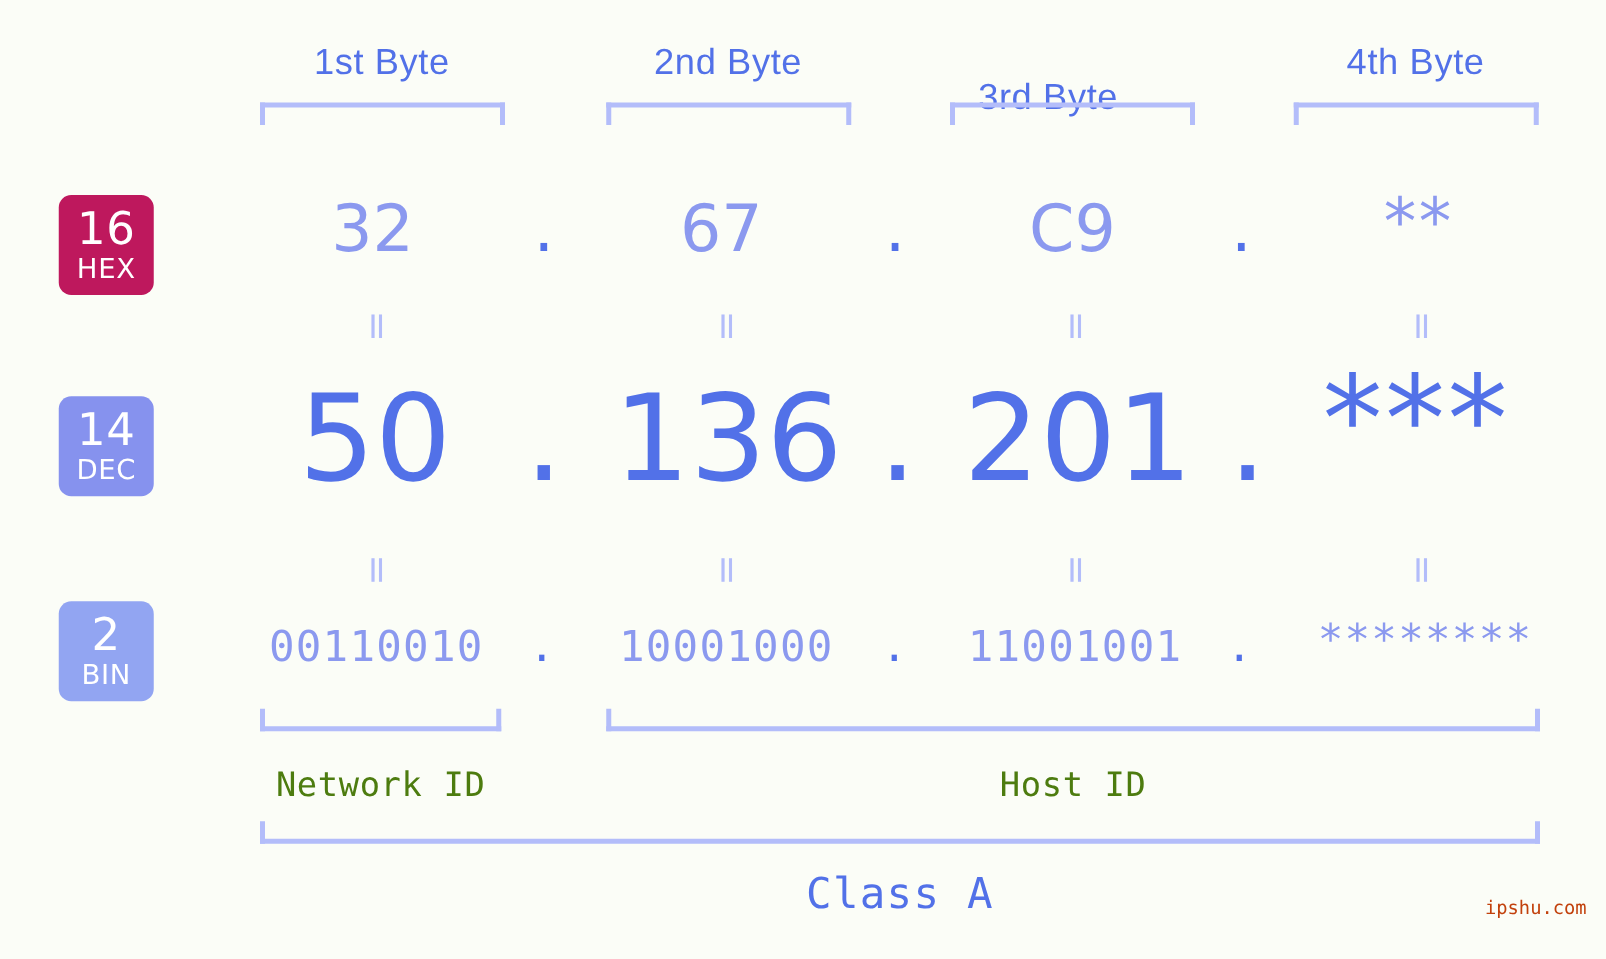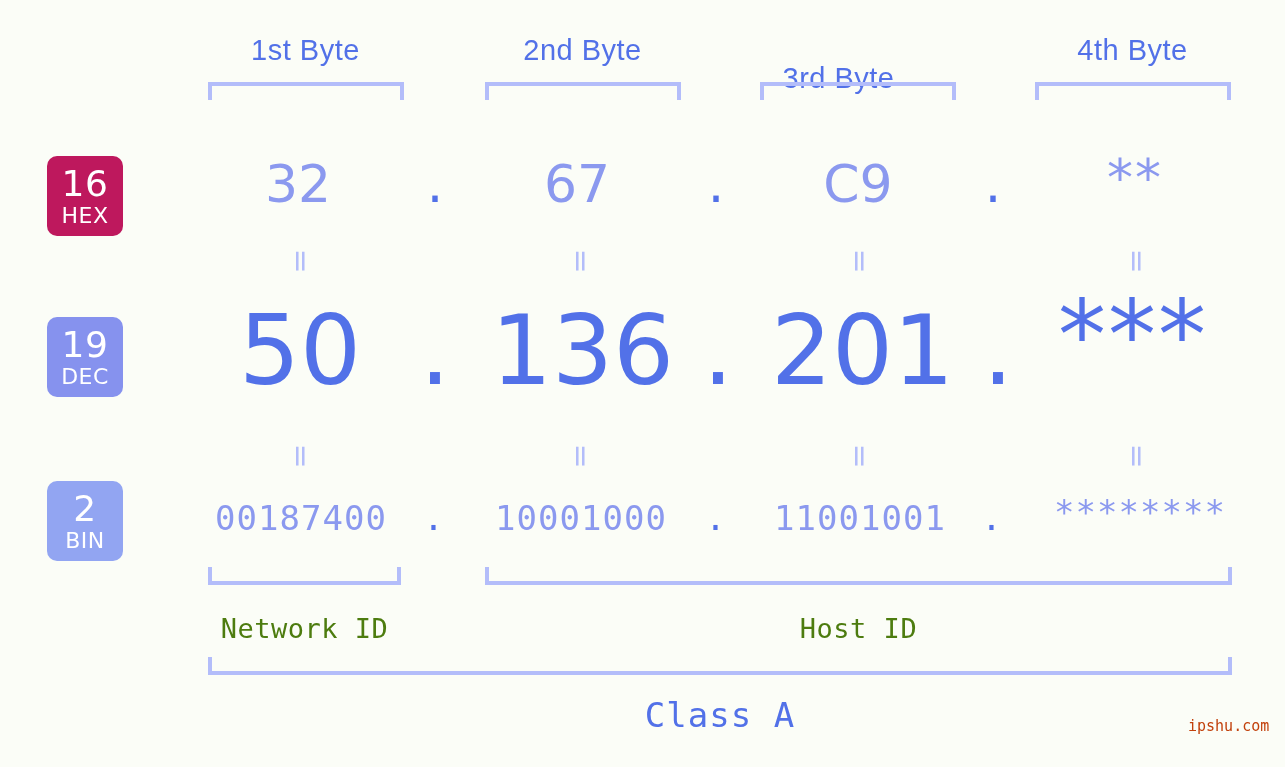--- a/index.html
+++ b/index.html
@@ -173,21 +173,21 @@
   <div class="bracket down" style="left:208px; top:82px; width:196px;"></div>
   <div class="bracket down" style="left:485px; top:82px; width:196px;"></div>
   <div class="bracket down" style="left:760px; top:82px; width:196px;"></div>
   <div class="bracket down" style="left:1035px; top:82px; width:196px;"></div>
 
   <div class="badge" style="left:47px; top:156px; background:#be185d;">
     <span class="num">16</span>
     <span class="name">HEX</span>
   </div>
   <div class="badge" style="left:47px; top:317px; background:#8692ee;">
-    <span class="num">19</span>
+    <span class="num">14</span>
     <span class="name">DEC</span>
   </div>
   <div class="badge" style="left:47px; top:481px; background:#92a5f2;">
     <span class="num">2</span>
     <span class="name">BIN</span>
   </div>
 
   <div class="row-hex">
     <div class="cell" style="left:208px; top:154px; width:180px;">32</div>
     <div class="cell dot" style="left:400px; top:154px; width:70px;">.</div>
@@ -212,21 +212,21 @@
     <div class="cell dot" style="left:953px; top:295px; width:90px;">.</div>
     <div class="cell masked" style="left:1008px; top:280px; width:250px;">***</div>
   </div>
 
   <div class="eq" style="left:281px; top:441px;">=</div>
   <div class="eq" style="left:561px; top:441px;">=</div>
   <div class="eq" style="left:840px; top:441px;">=</div>
   <div class="eq" style="left:1117px; top:441px;">=</div>
 
   <div class="row-bin">
-    <div class="cell" style="left:198px; top:498px; width:206px;">00187400</div>
+    <div class="cell" style="left:198px; top:498px; width:206px;">00110010</div>
     <div class="cell dot" style="left:404px; top:498px; width:60px;">.</div>
     <div class="cell" style="left:478px; top:498px; width:206px;">10001000</div>
     <div class="cell dot" style="left:686px; top:498px; width:60px;">.</div>
     <div class="cell" style="left:757px; top:498px; width:206px;">11001001</div>
     <div class="cell dot" style="left:962px; top:498px; width:60px;">.</div>
     <div class="cell masked" style="left:1034px; top:492px; width:212px;">********</div>
   </div>
 
   <div class="bracket up" style="left:208px; top:567px; width:193px;"></div>
   <div class="bracket up" style="left:485px; top:567px; width:747px;"></div>

